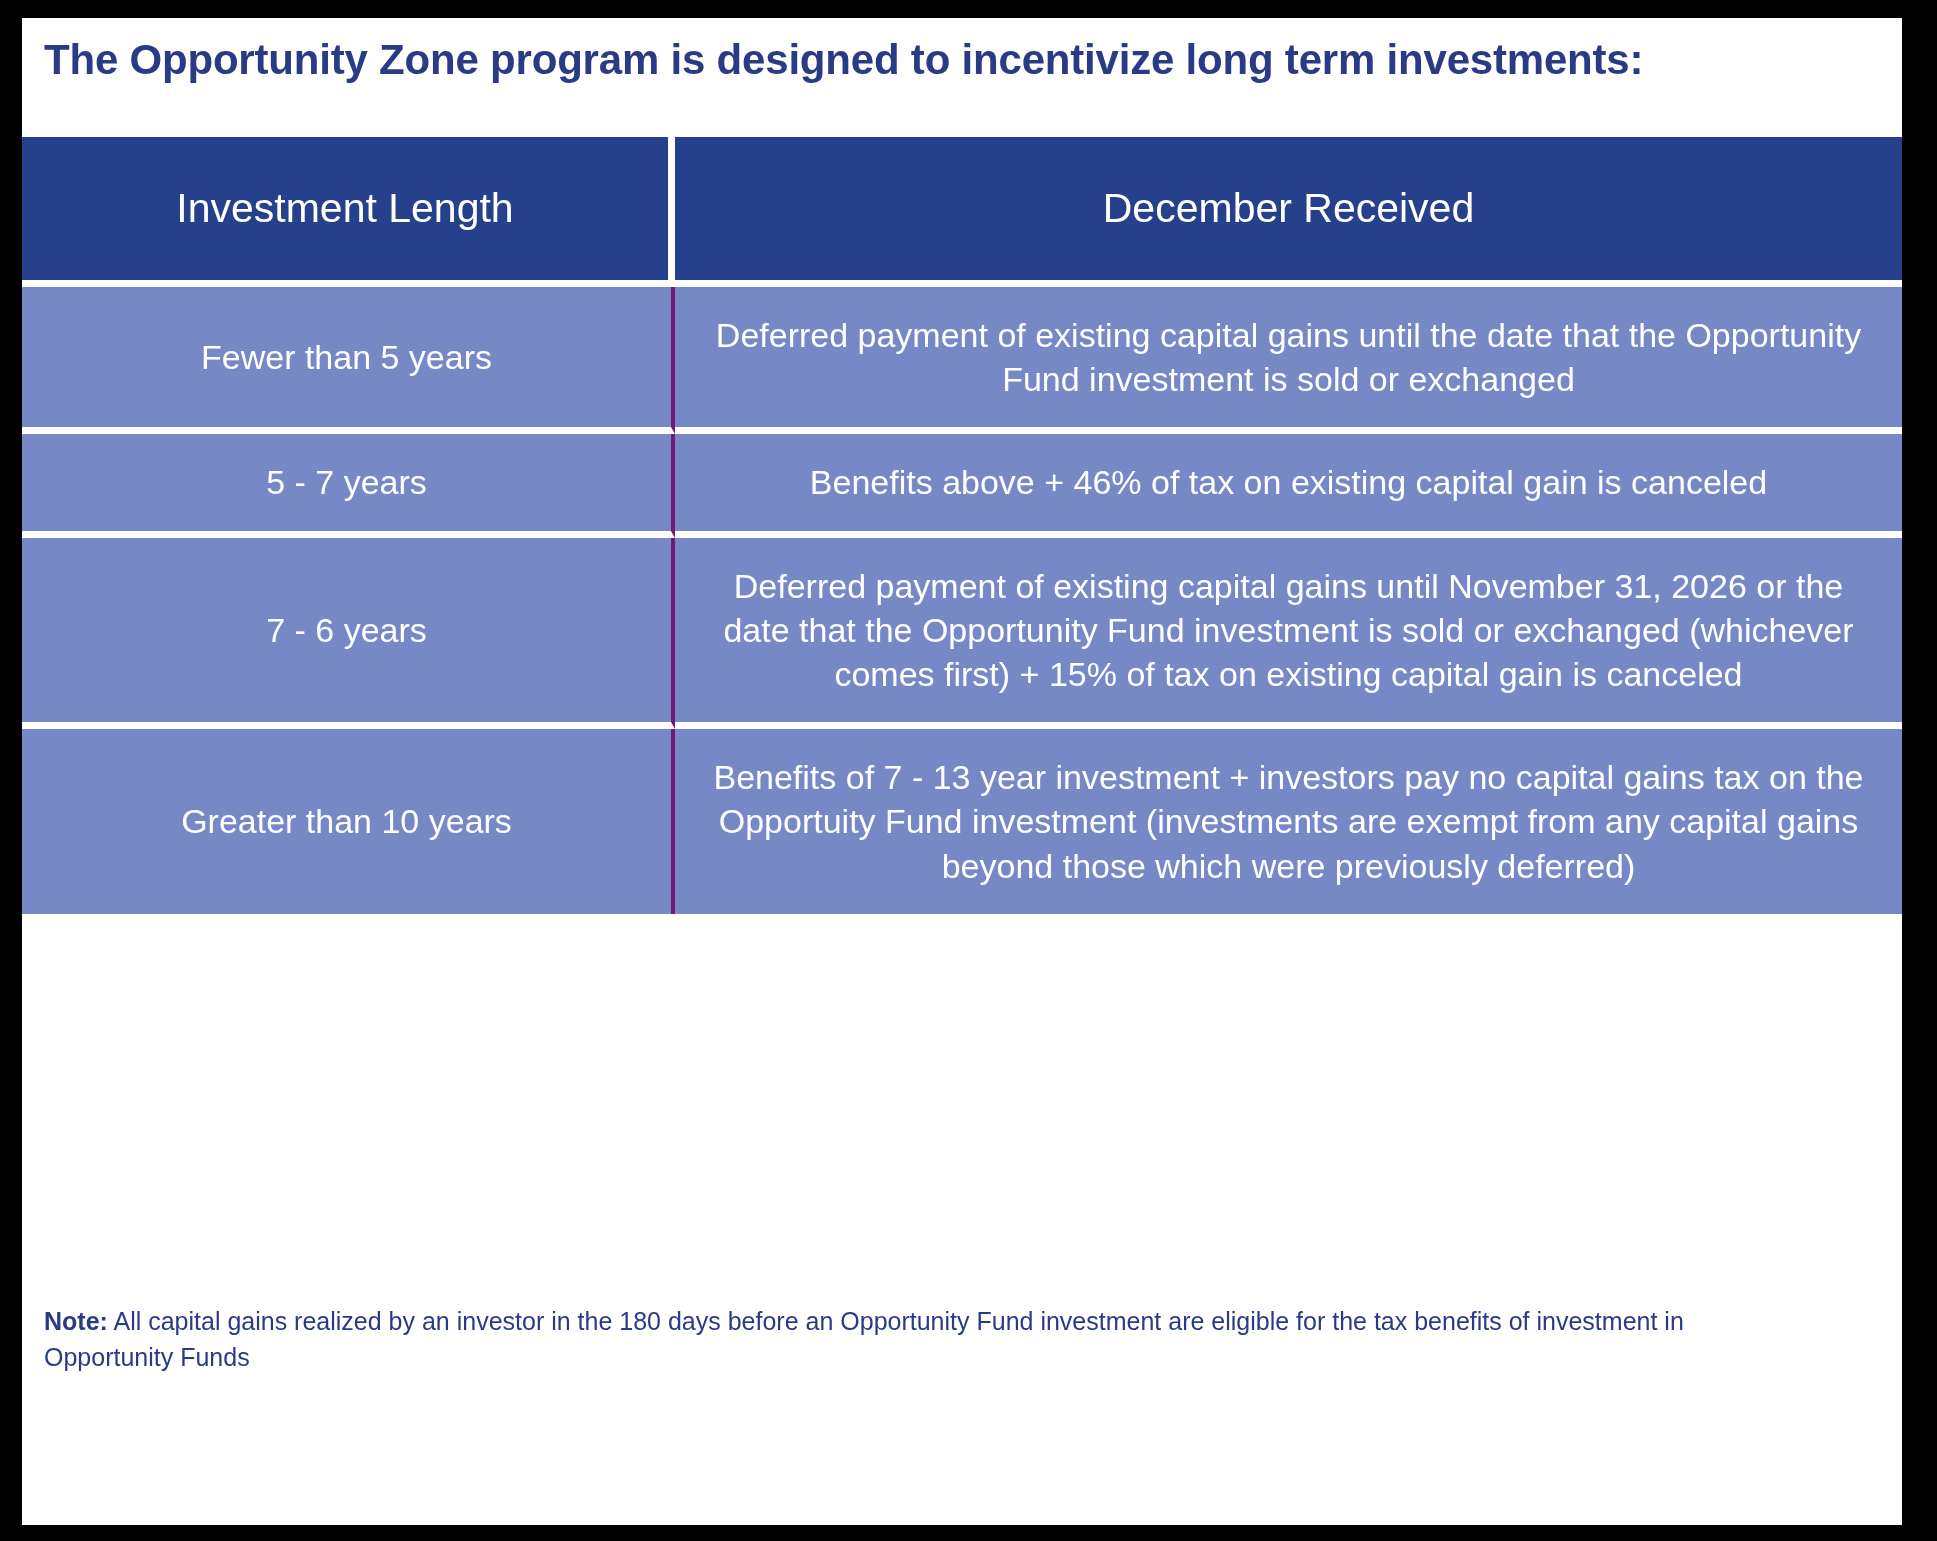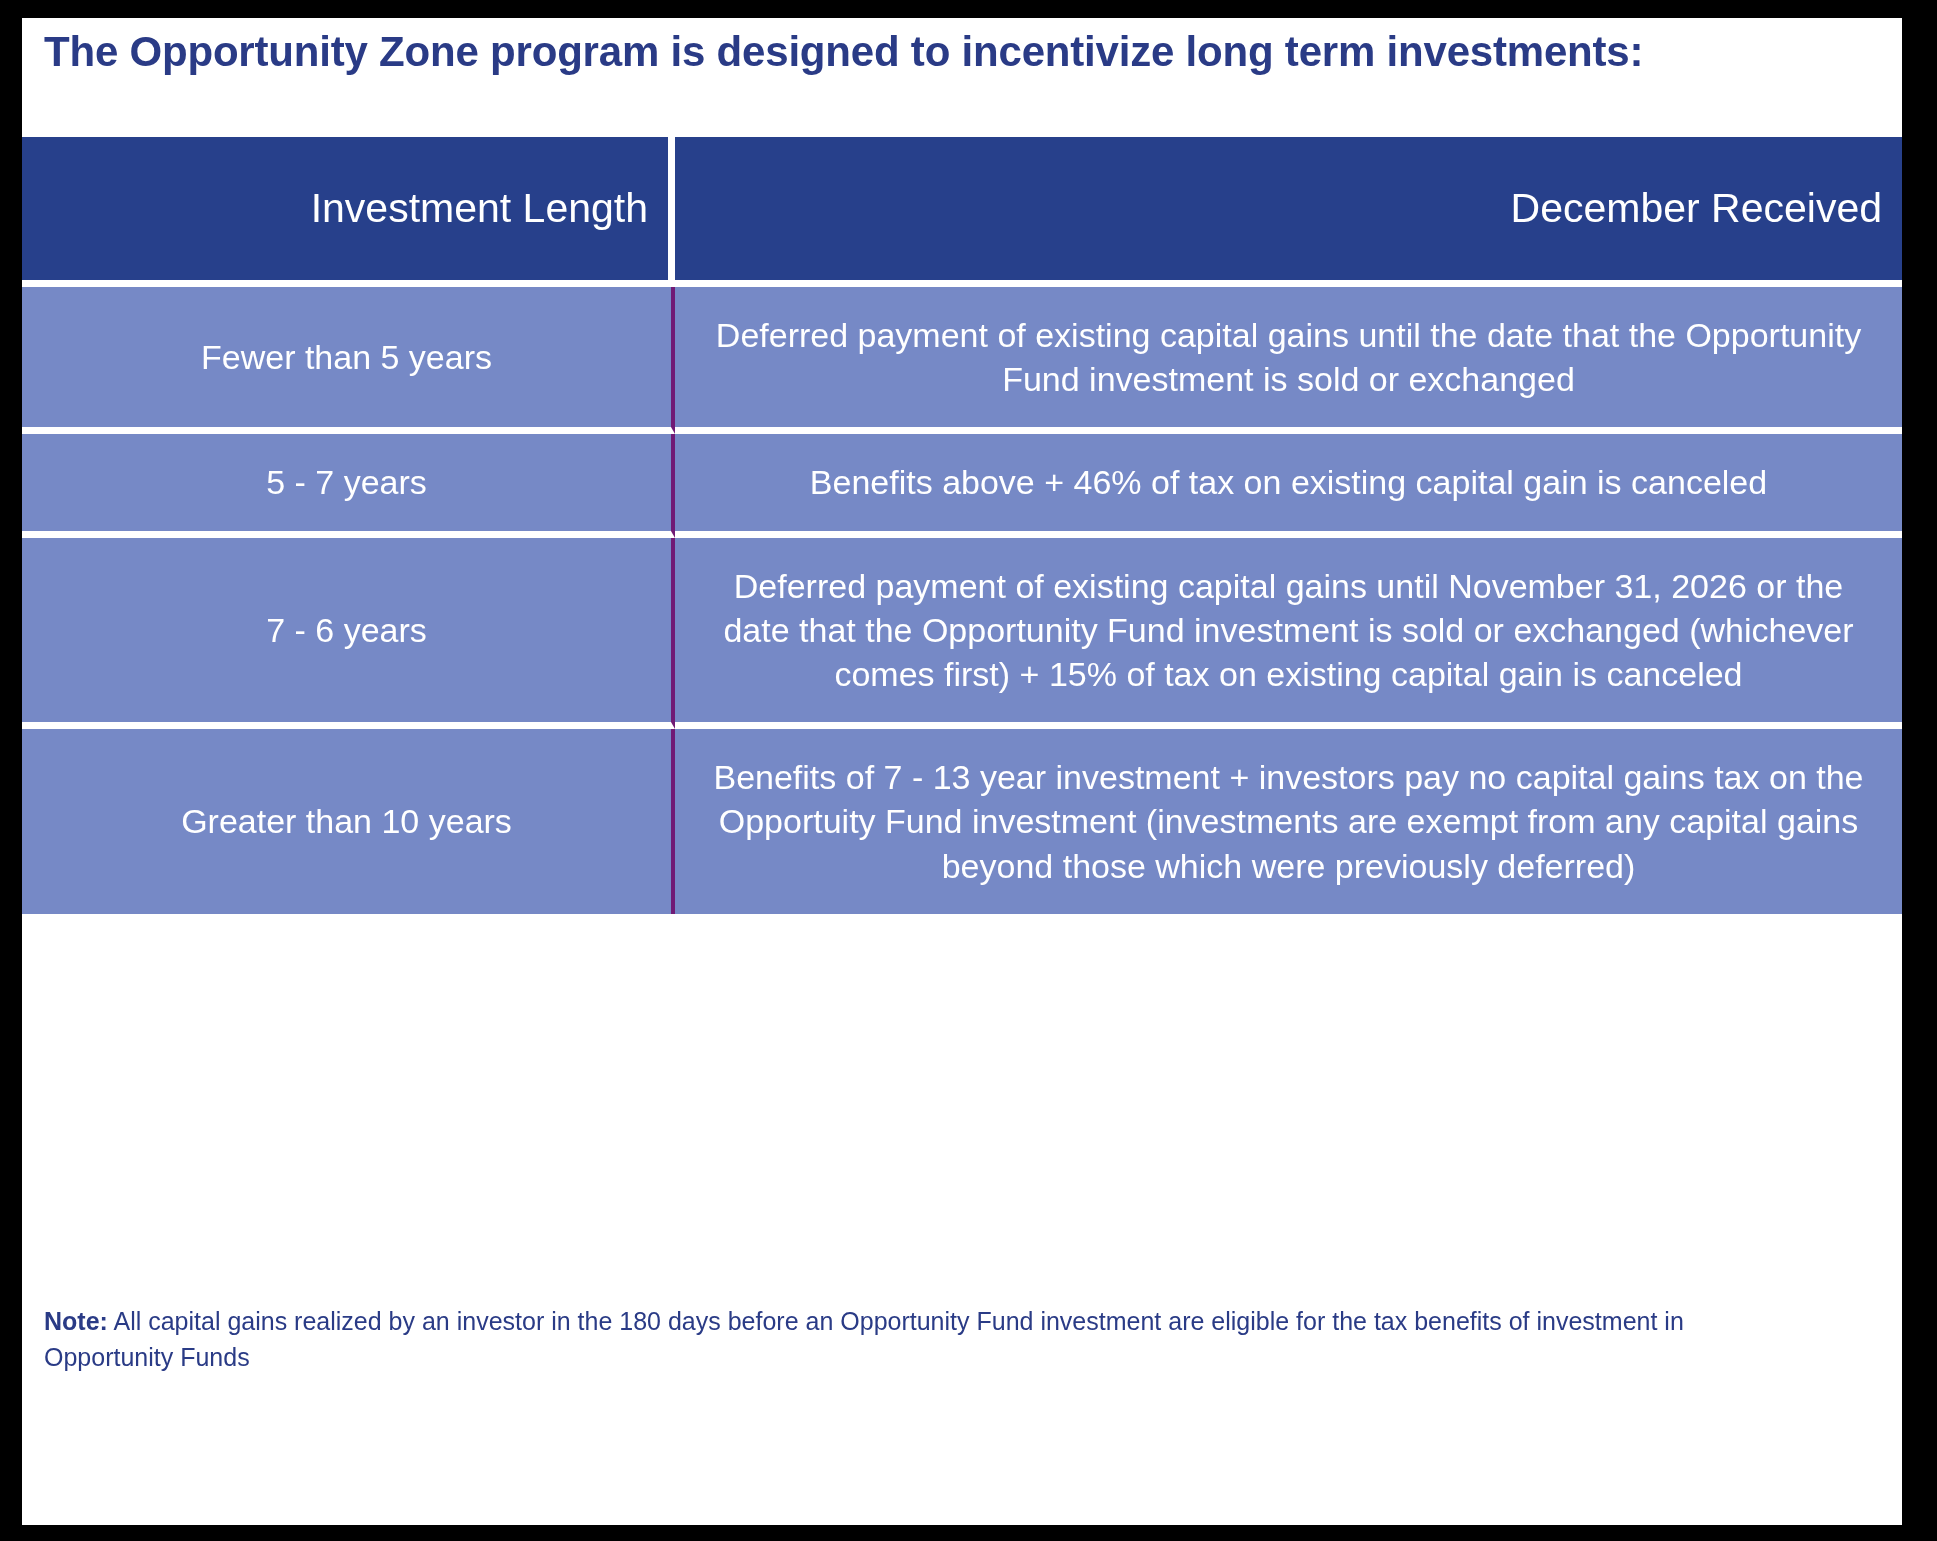--- a/index.html
+++ b/index.html
@@ -17,21 +17,21 @@
     position: absolute;
     left: 22px;
     top: 18px;
     width: 1880px;
     height: 1507px;
     background: #ffffff;
     box-sizing: border-box;
   }
   .page-title {
     margin: 0;
-    padding: 10px 0 0 22px;
+    padding: 18px 0 0 22px;
     font-size: 42px;
     font-weight: bold;
     color: #2a3b86;
     letter-spacing: -0.2px;
     line-height: 1.15;
     white-space: nowrap;
   }
   .benefits-table {
     position: absolute;
     left: 0px;
@@ -42,21 +42,21 @@
     table-layout: fixed;
   }
   .benefits-table col.col-length { width: 653px; }
   .benefits-table col.col-benefits { width: 1227px; }
 
   .benefits-table th {
     background: #27408b;
     color: #ffffff;
     font-size: 41px;
     font-weight: normal;
-    text-align: right;
+    text-align: center;
     vertical-align: middle;
     height: 150px;
     padding: 0 20px;
     border-right: 7px solid #ffffff;
     border-bottom: 7px solid #ffffff;
     box-sizing: border-box;
   }
   .benefits-table th:last-child {
     border-right: none;
   }

